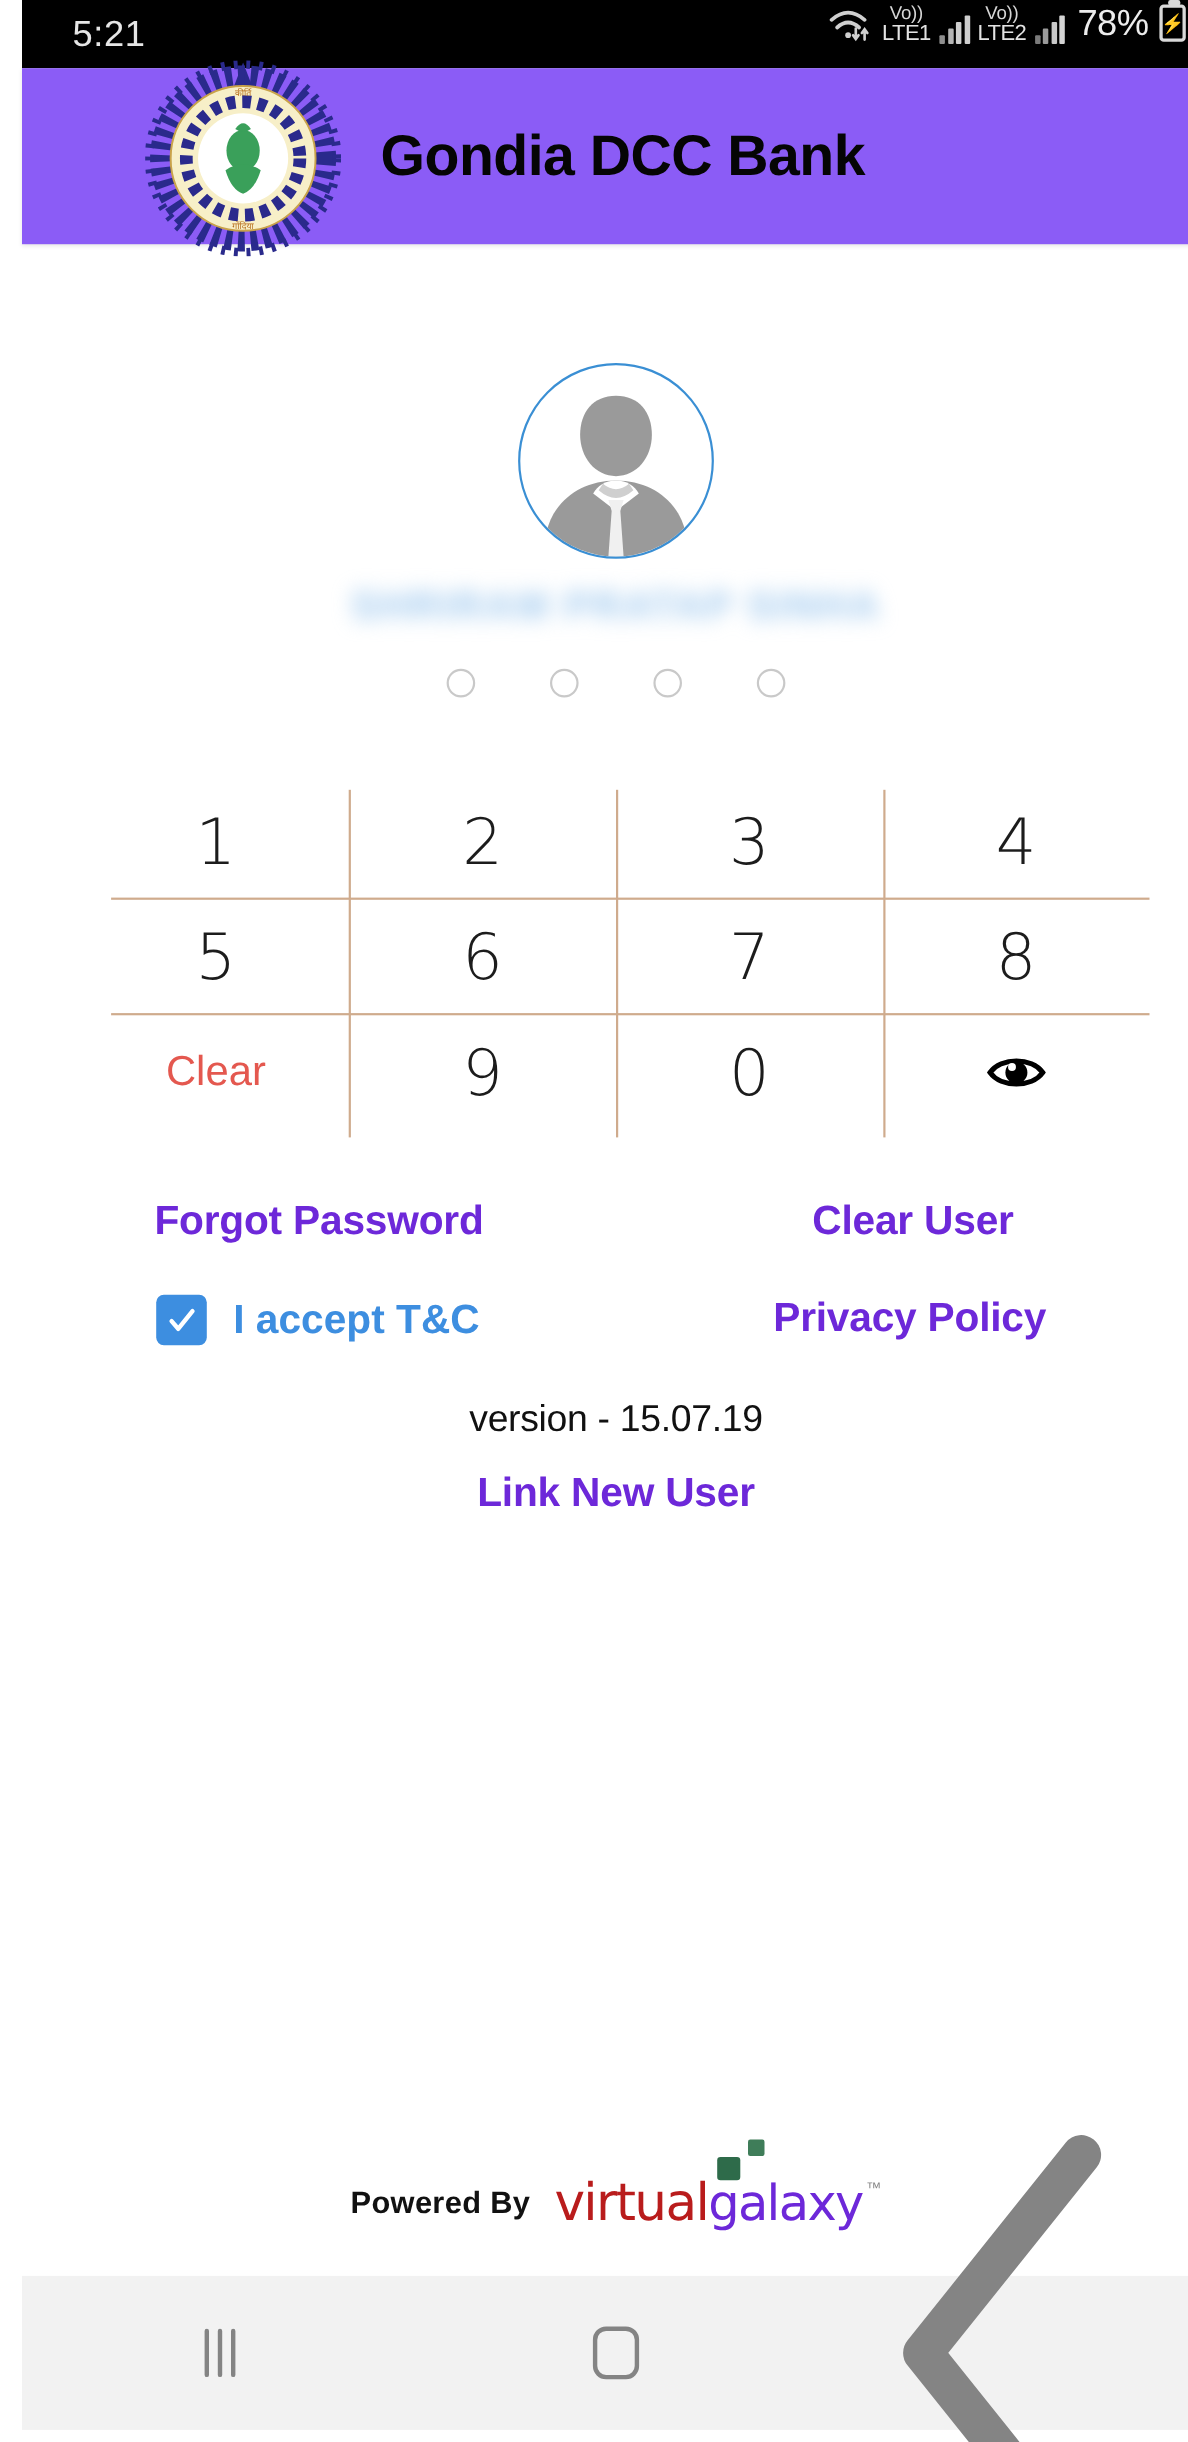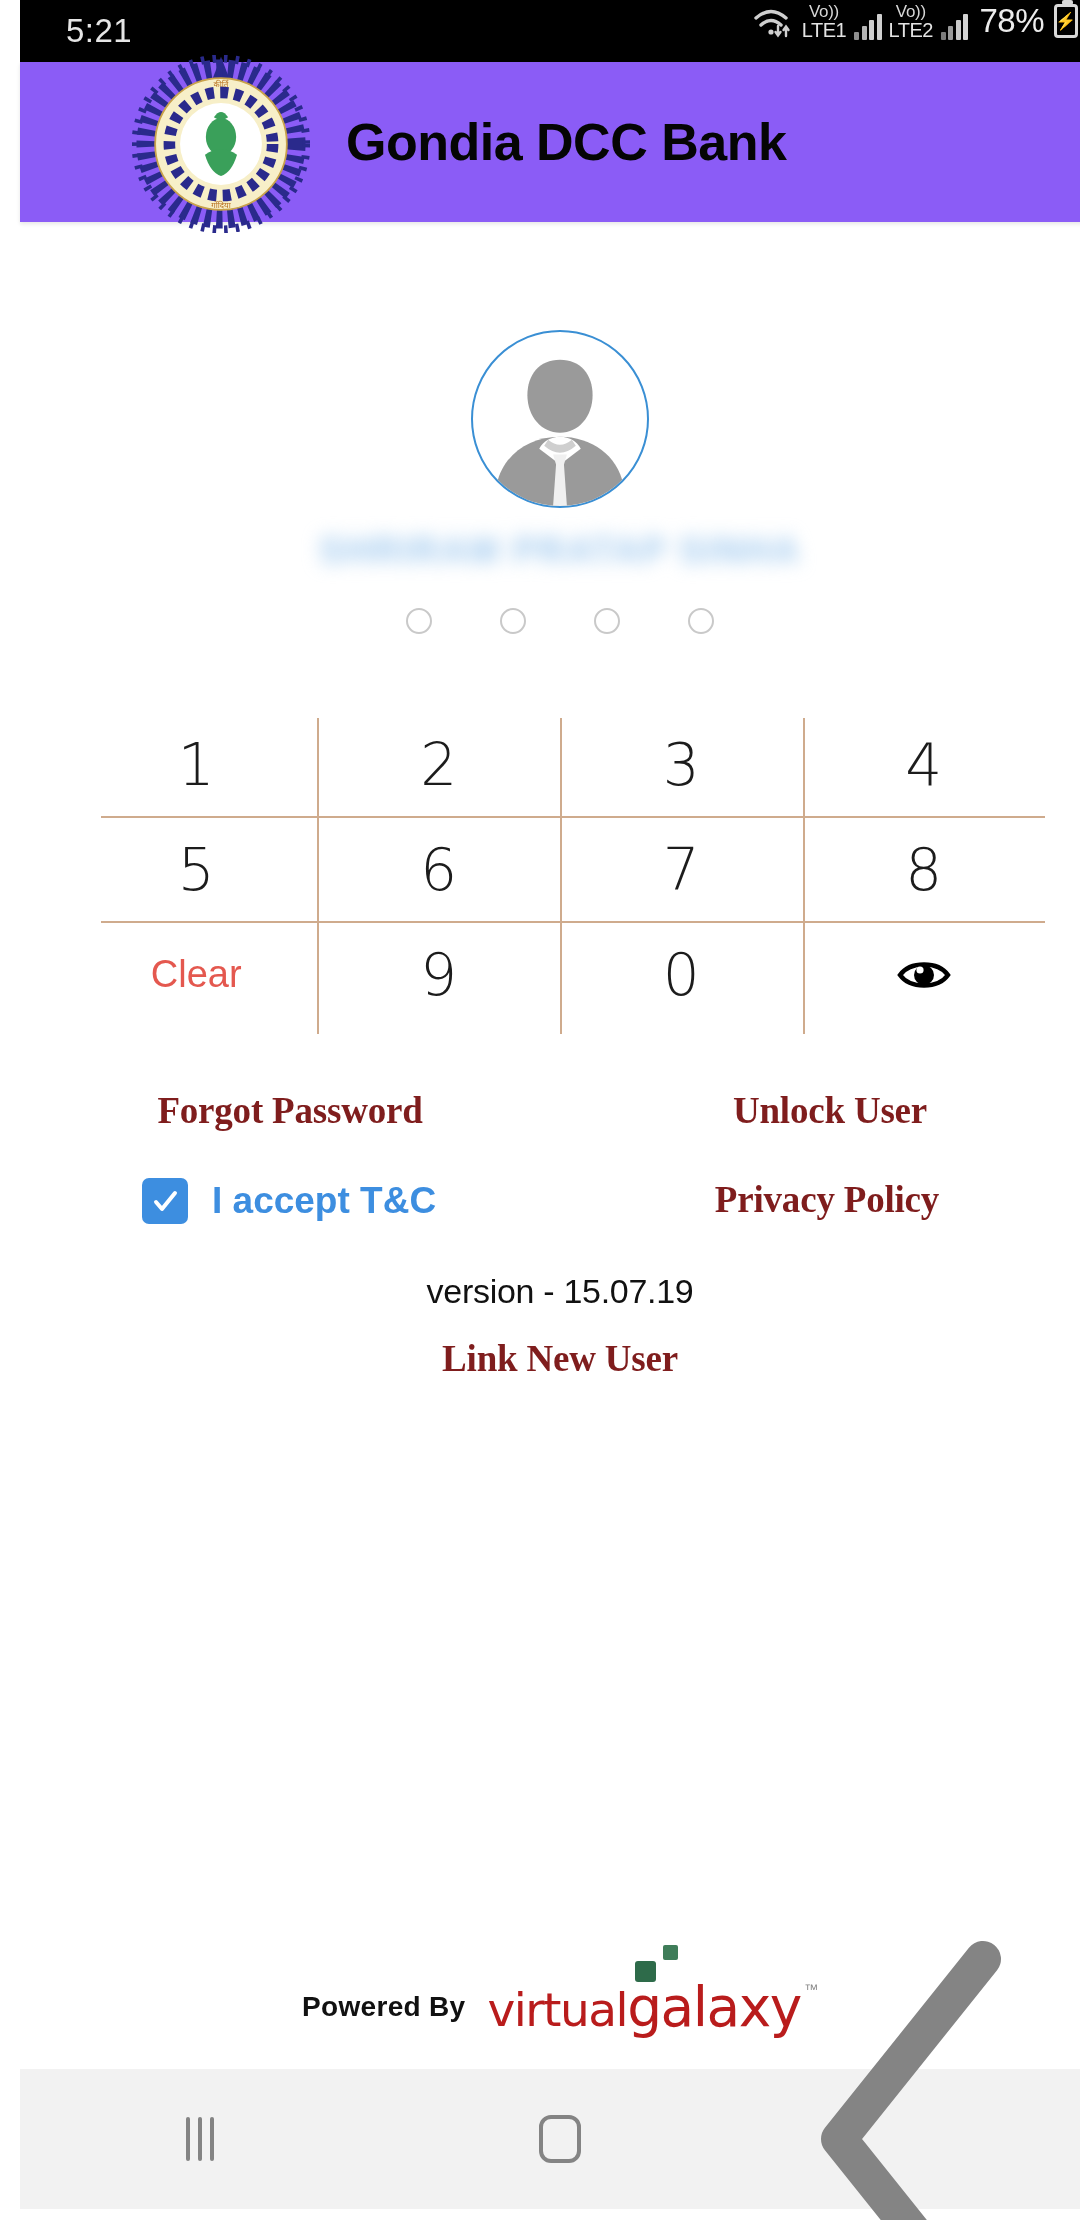--- a/index.html
+++ b/index.html
@@ -88,21 +88,21 @@
   .kp-cell .eye-ico{ width:56px; height:36px; display:block; }
 
   
   .kp-vline{ position:absolute; top:0; width:2px; background:#cfab8d; }
   .kp-hline{ position:absolute; left:26px; right:0; height:2px; background:#cfab8d; }
 
   
   .link-row{ display:flex; margin-top:62px; padding:0 0 0 0; }
   .link-row .l-left{ width:50%; text-align:center; }
   .link-row .l-right{ width:50%; text-align:center; }
-  .blue-link{ color:#7f1d1d; font-size:37px; font-weight:bold; letter-spacing:-.2px;font-family:Liberation Serif, serif; }
+  .blue-link{ color:#6d28d9; font-size:37px; font-weight:bold; letter-spacing:-.2px; }
 
   .tc-row{ display:flex; margin-top:46px; }
   .tc-left{ width:50%; display:flex; align-items:center; padding-left:122px; }
   .tc-right{ width:50%; text-align:center; padding-right:6px;}
   .checkbox{
     width:46px; height:46px; border-radius:7px; background:#3d8ee0;
     display:flex; align-items:center; justify-content:center; flex:none;
   }
   .checkbox svg{ width:30px; height:30px; }
   .tc-label{ color:#3d8ee0; font-size:37px; font-weight:bold; margin-left:24px; white-space:nowrap;}
@@ -114,21 +114,21 @@
   .link-new{ text-align:center; margin-top:26px; }
 
   
   .footer{
     position:absolute; top:1975px; left:0; width:1080px;
     display:flex; align-items:center; justify-content:center; gap:22px;
   }
   .powered{ font-size:28px; font-weight:bold; color:#111; letter-spacing:.3px; }
   .vg-logo{ display:flex; align-items:baseline; position:relative; }
   .vg-virtual{ font-size:47px; color:#b91c1c; letter-spacing:-1.5px; font-family:"DejaVu Sans", sans-serif;}
-  .vg-galaxy{ font-size:55px; color:#b91c1c; letter-spacing:-1.5px; font-family:"DejaVu Sans", sans-serif;}
+  .vg-galaxy{ font-size:45px; color:#6d28d9; letter-spacing:-1.5px; font-family:"DejaVu Sans", sans-serif;}
   .vg-sq{ position:absolute; }
   .vg-sq.a{ width:21px; height:21px; background:#2e6b4a; left:148px; top:-14px; border-radius:3px;}
   .vg-sq.b{ width:15px; height:15px; background:#3f7d59; left:176px; top:-30px; border-radius:2px;}
   .vg-tm{ font-size:14px; color:#888; margin-left:3px; align-self:flex-start; margin-top:6px;}
 
   
   .navbar{
     position:absolute; bottom:0; left:0; width:1080px; height:140px;
     background:#f2f2f2; display:flex; align-items:center;
   }
@@ -272,21 +272,21 @@
           </svg>
         </div>
       </div>
     </div>
 
     <div class="link-row">
       <div class="l-left">
         <span class="blue-link">Forgot Password</span>
       </div>
       <div class="l-right">
-        <span class="blue-link">Unlock User</span>
+        <span class="blue-link">Clear User</span>
       </div>
     </div>
 
     <div class="tc-row">
       <div class="tc-left">
         <span class="checkbox">
           <svg viewBox="0 0 30 30">
             <path d="M6 16 l6 7 l13 -16" fill="none" stroke="#fff" stroke-width="4" stroke-linecap="round" stroke-linejoin="round"></path>
           </svg>
         </span>

